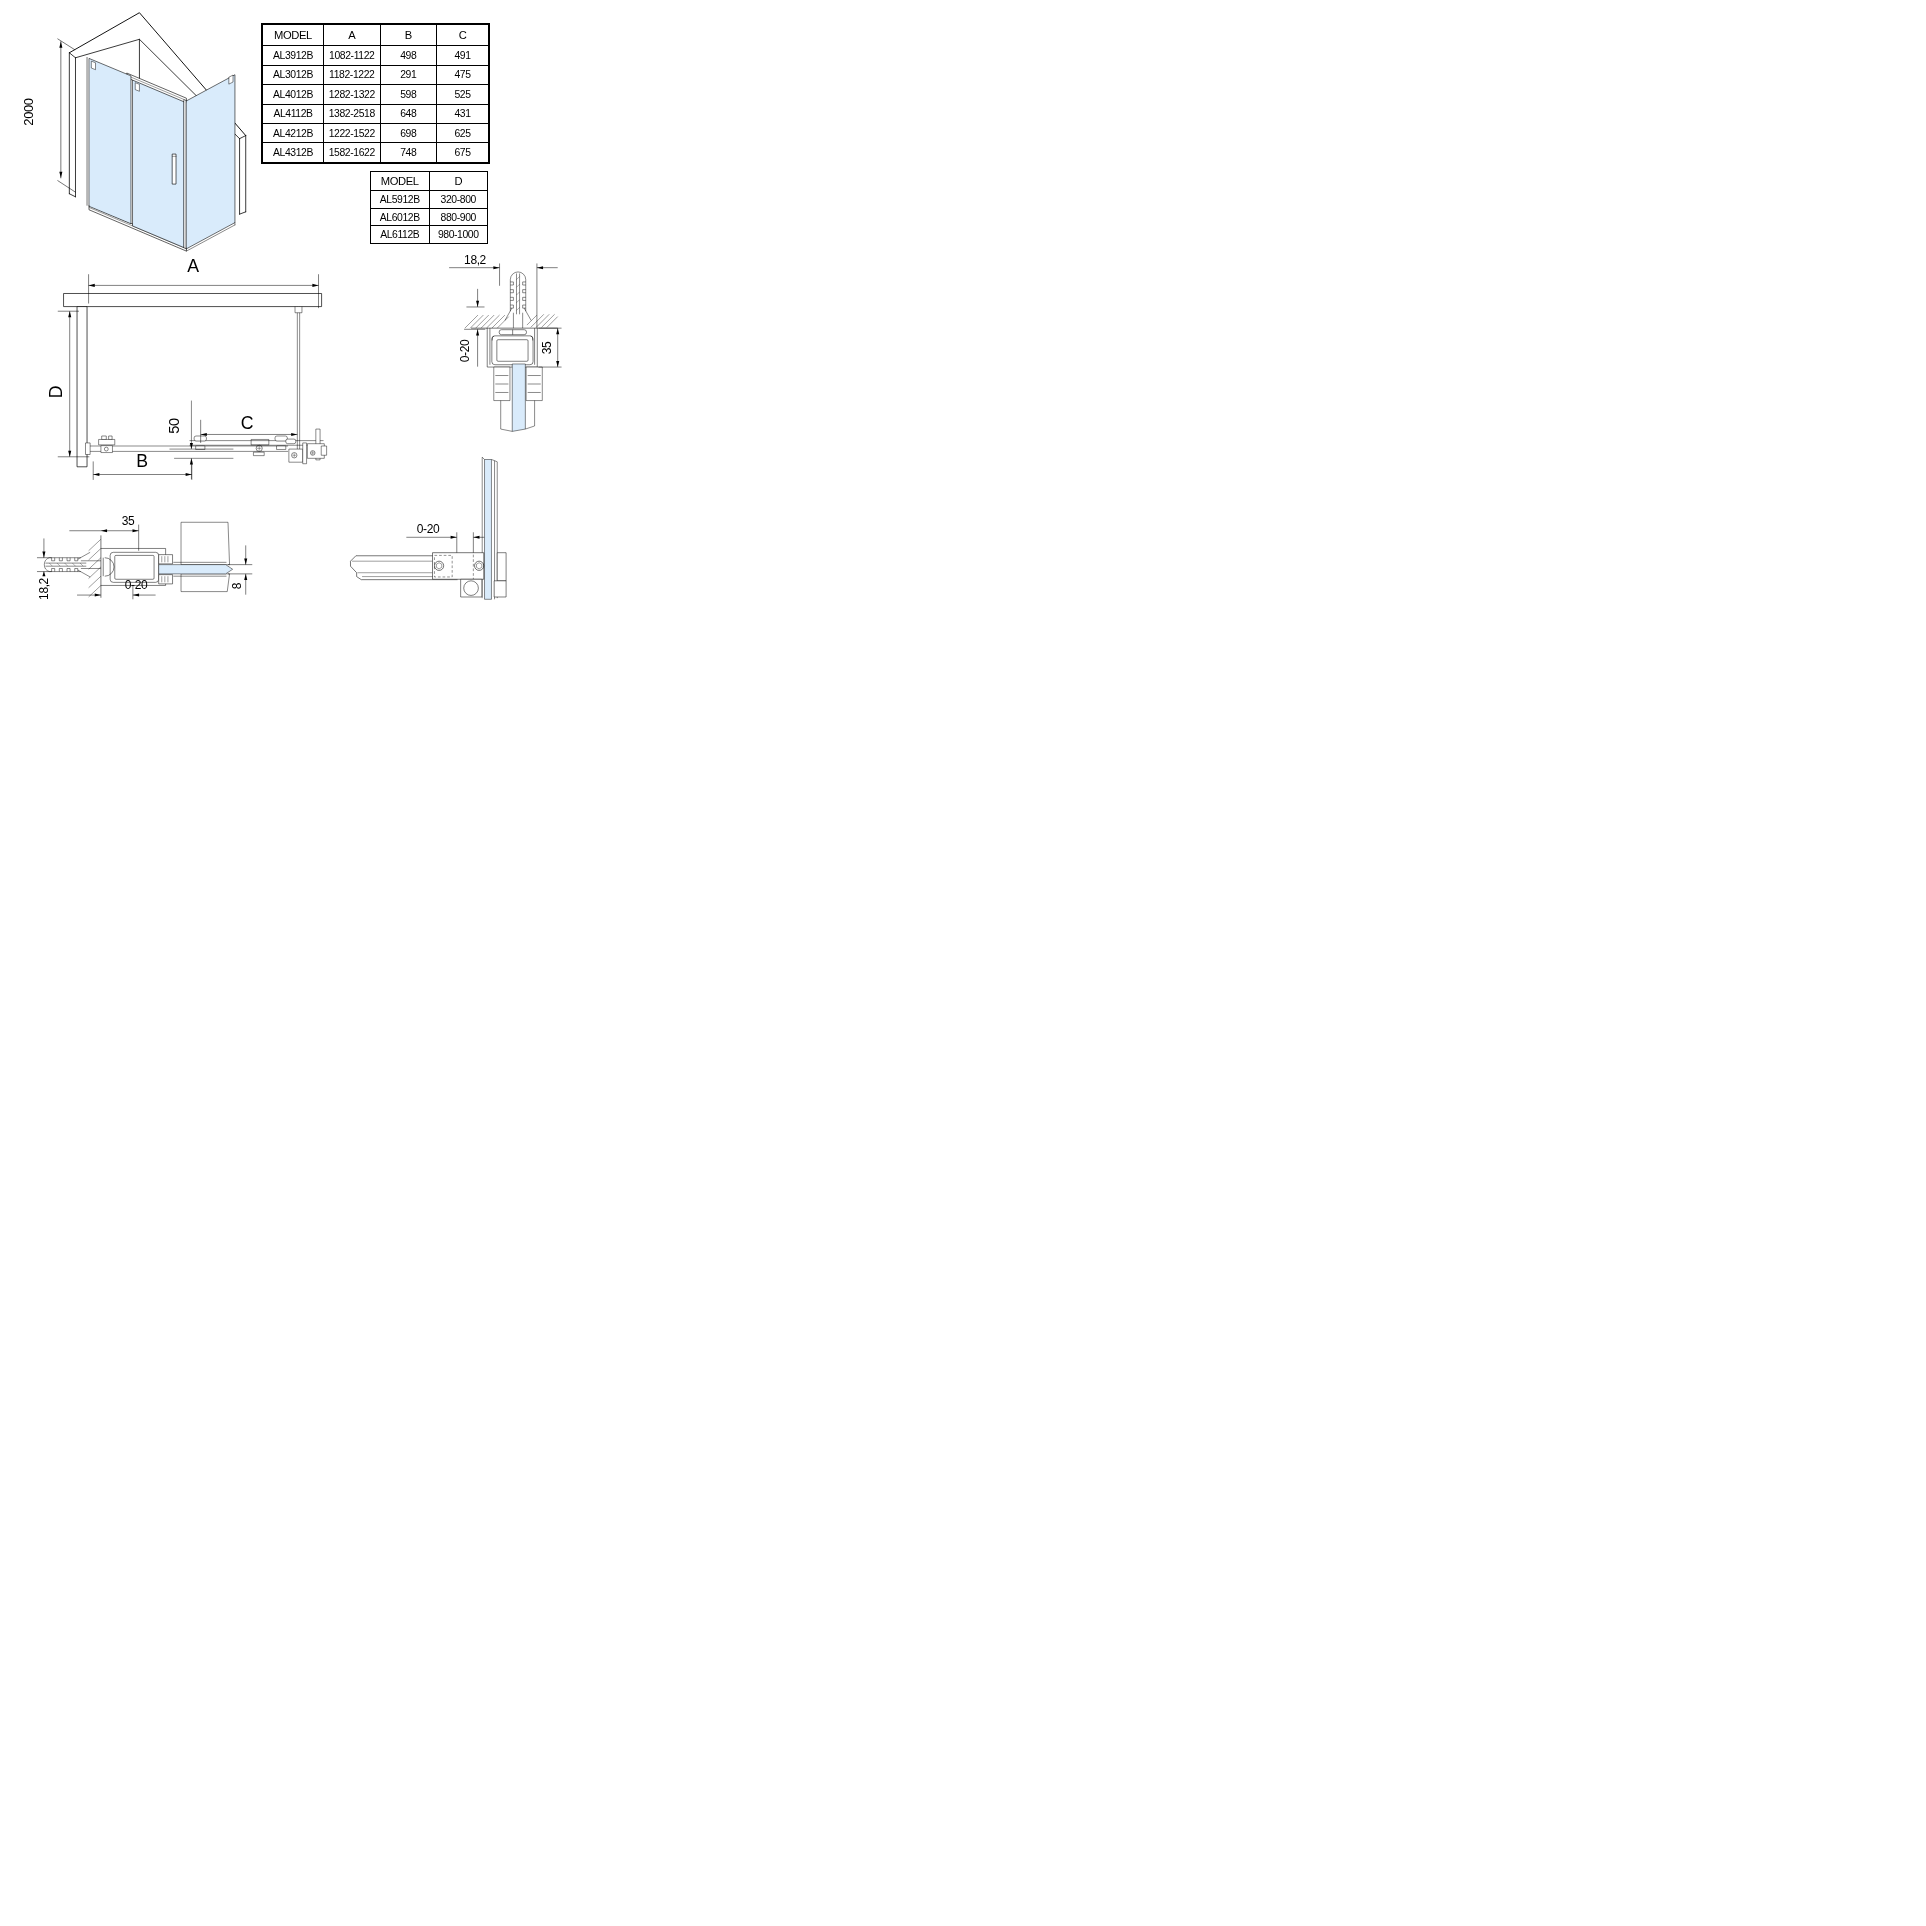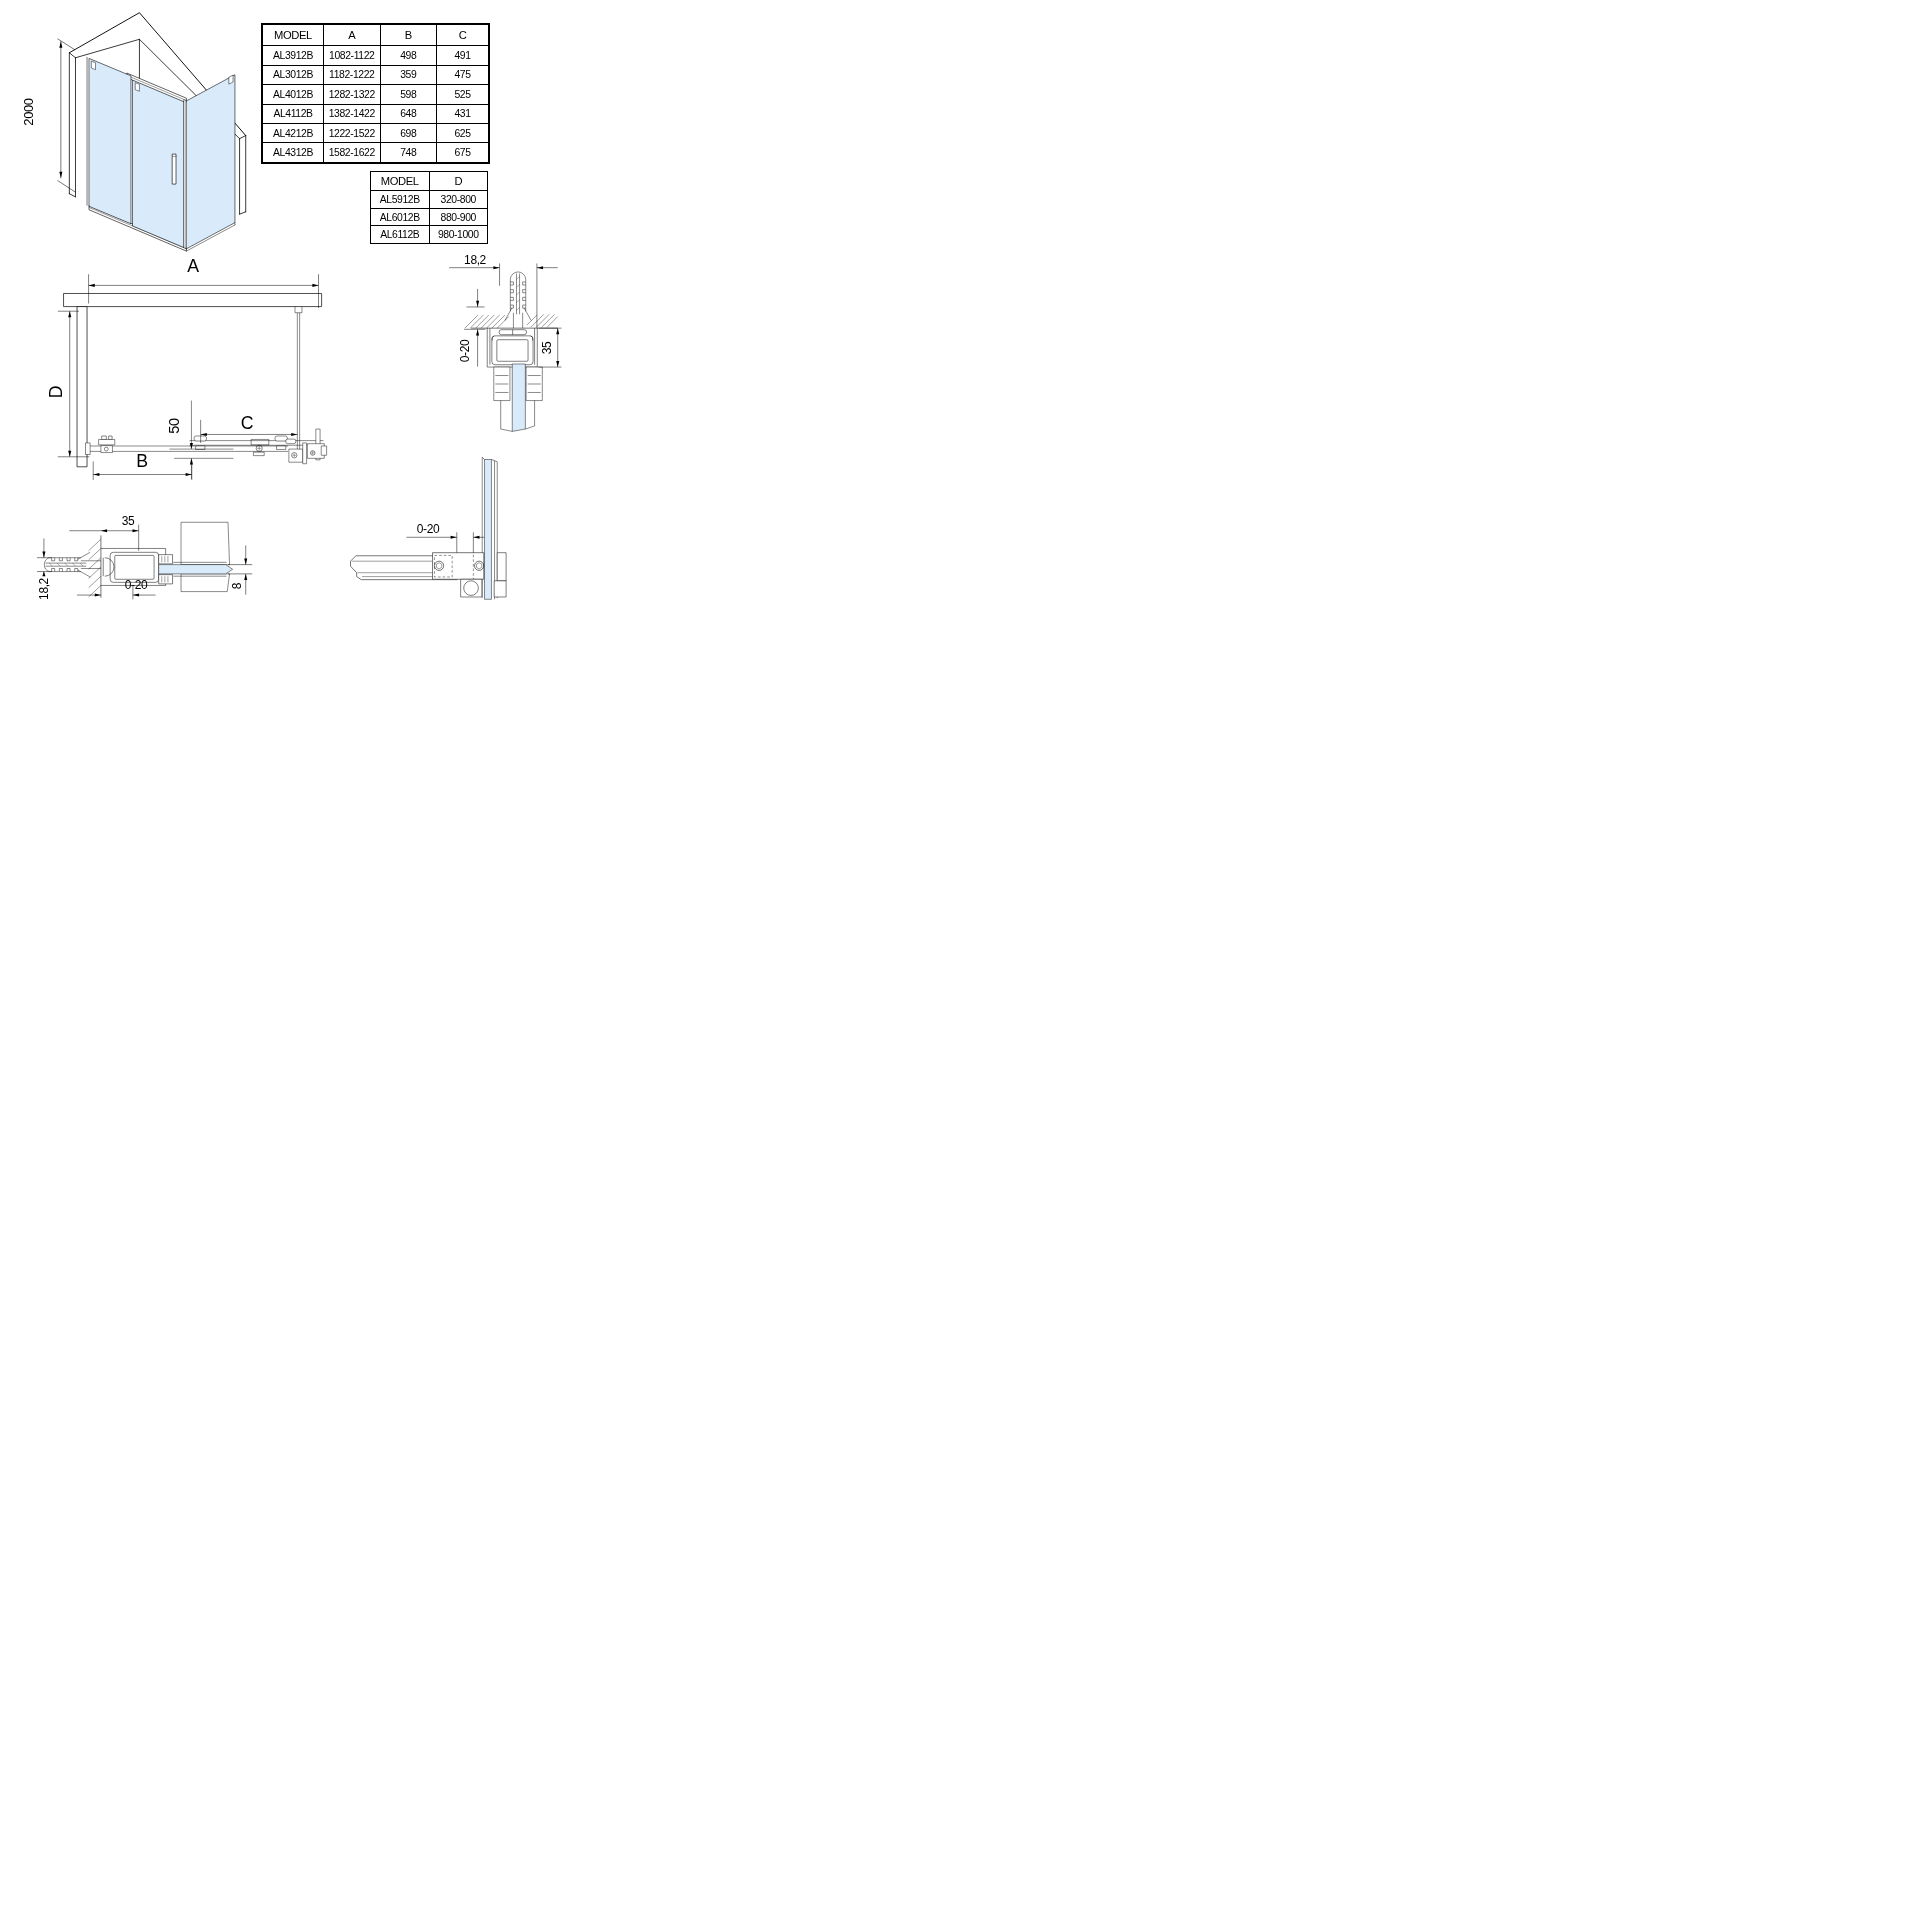--- a/index.html
+++ b/index.html
@@ -407,32 +407,32 @@
   </tr>
   <tr>
     <td>AL3912B</td>
     <td>1082-1122</td>
     <td>498</td>
     <td>491</td>
   </tr>
   <tr>
     <td>AL3012B</td>
     <td>1182-1222</td>
-    <td>359</td>
+    <td>291</td>
     <td>475</td>
   </tr>
   <tr>
     <td>AL4012B</td>
     <td>1282-1322</td>
     <td>598</td>
     <td>525</td>
   </tr>
   <tr>
     <td>AL4112B</td>
-    <td>1382-1422</td>
+    <td>1382-2518</td>
     <td>648</td>
     <td>431</td>
   </tr>
   <tr>
     <td>AL4212B</td>
     <td>1222-1522</td>
     <td>698</td>
     <td>625</td>
   </tr>
   <tr>

